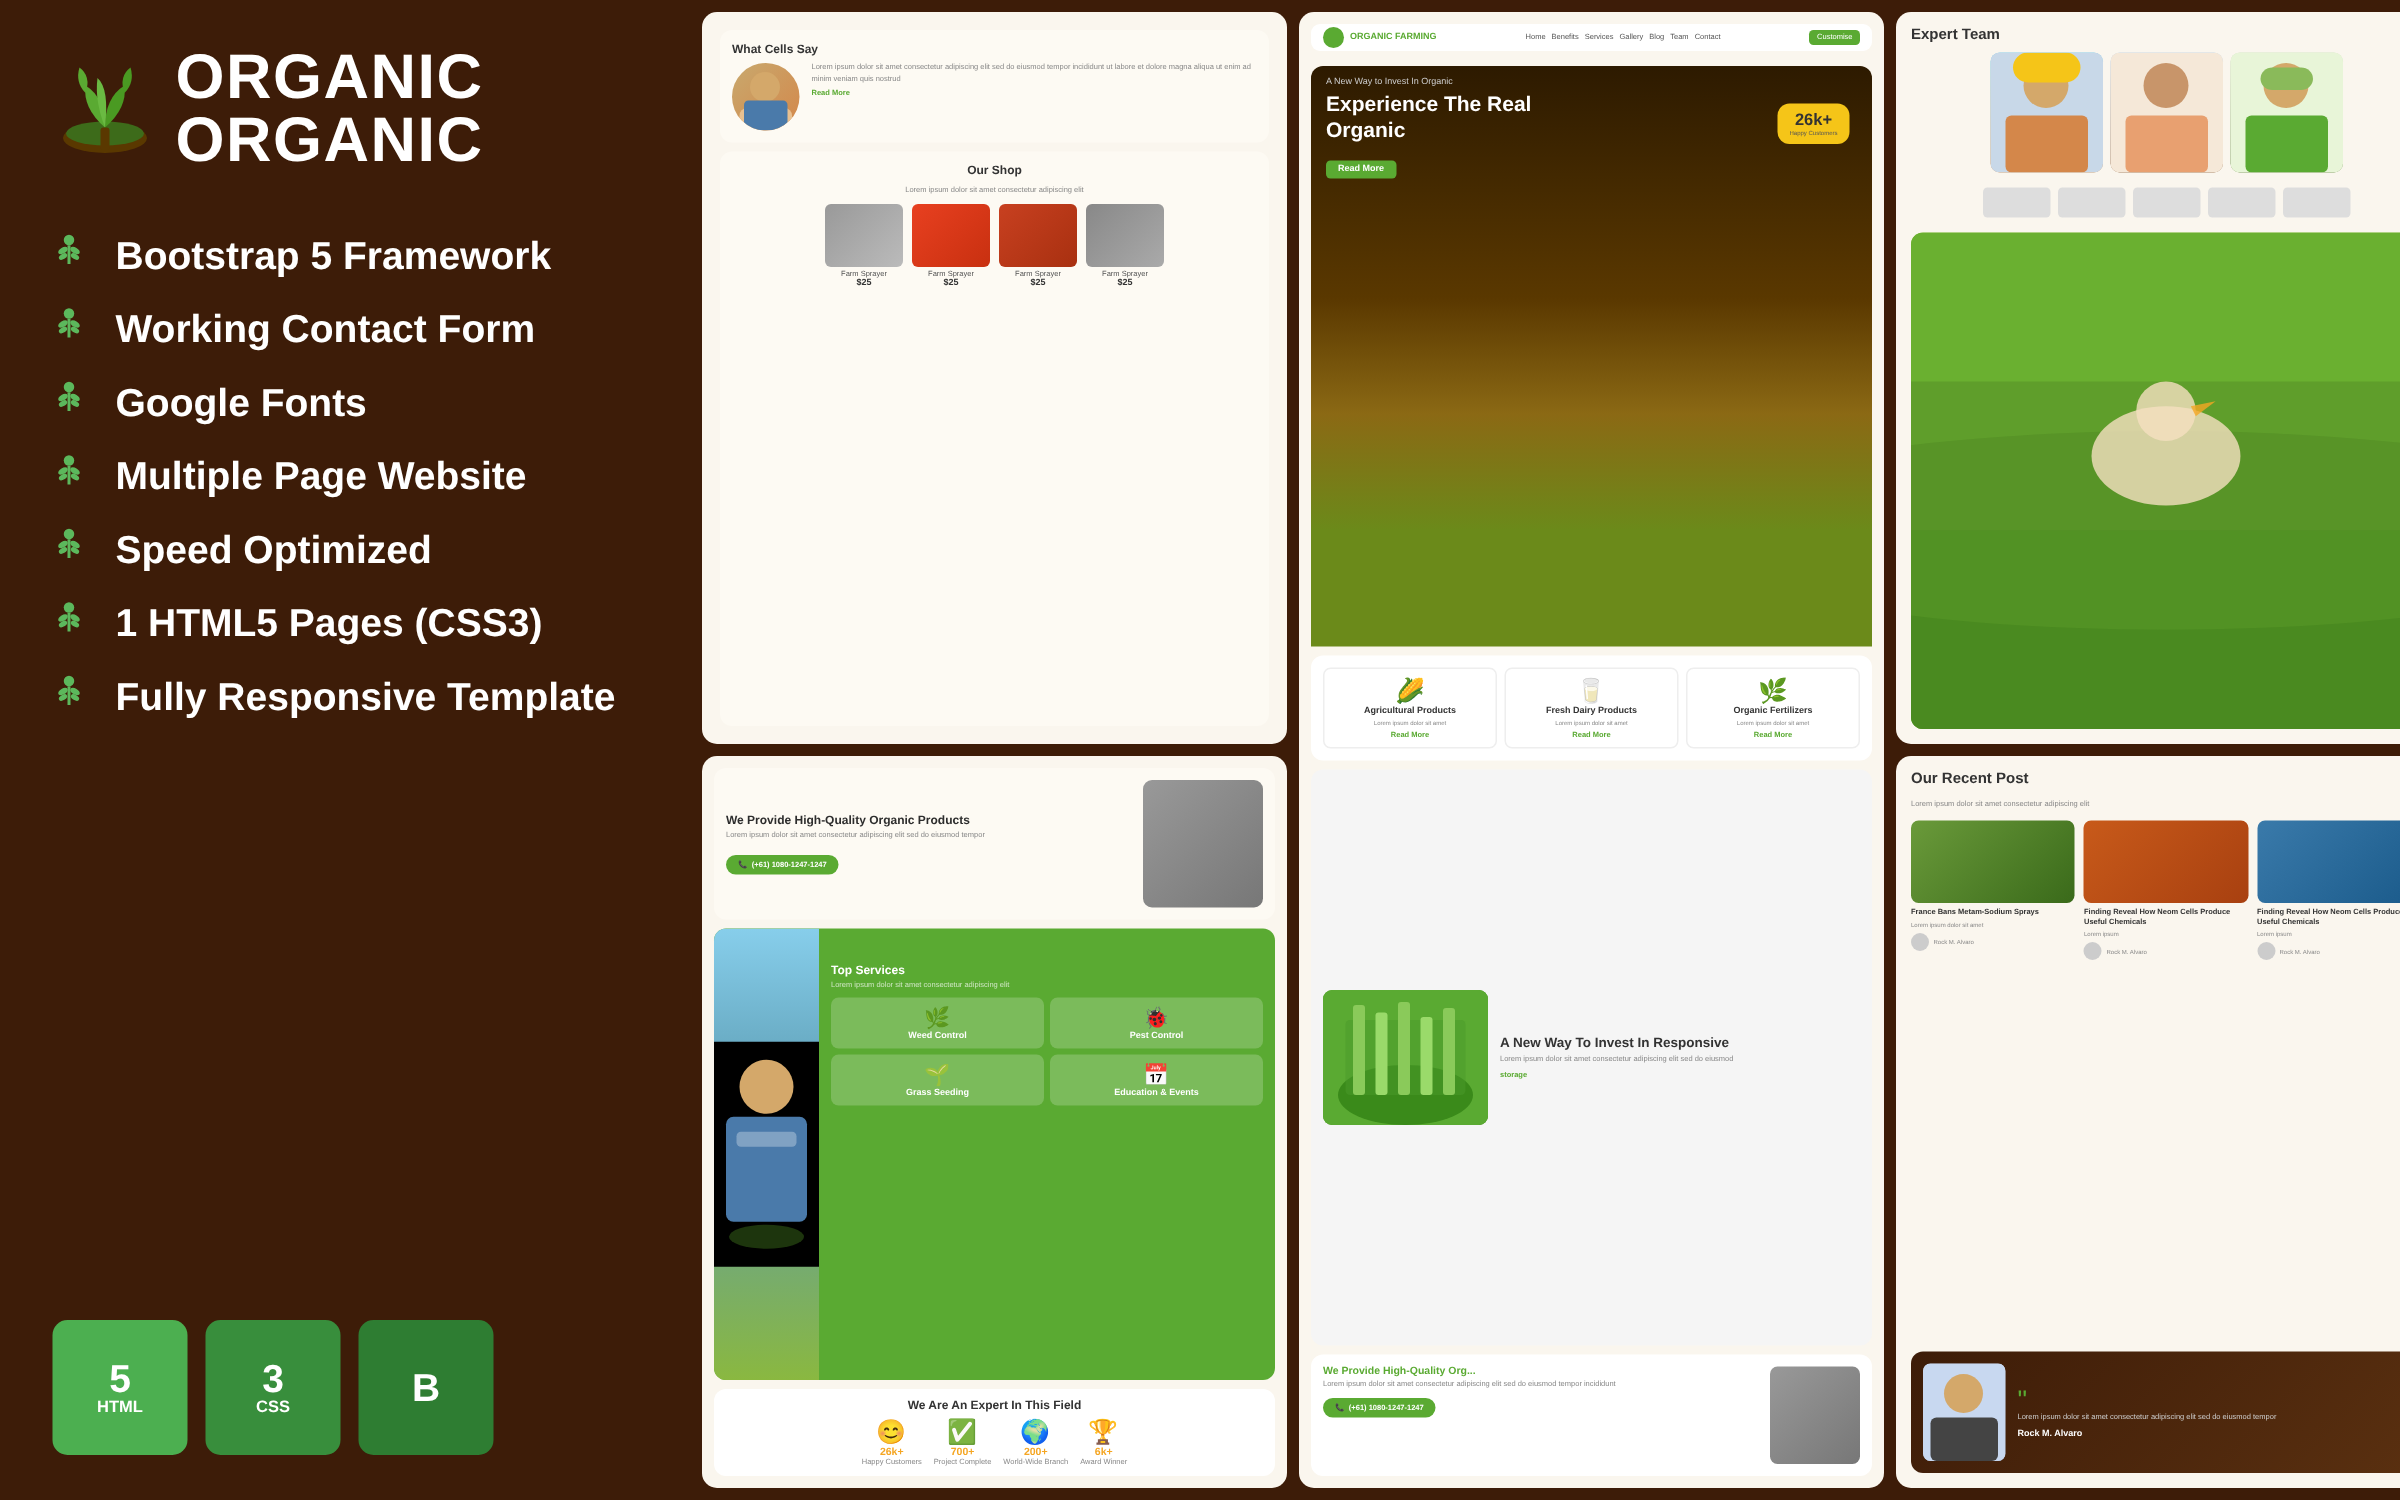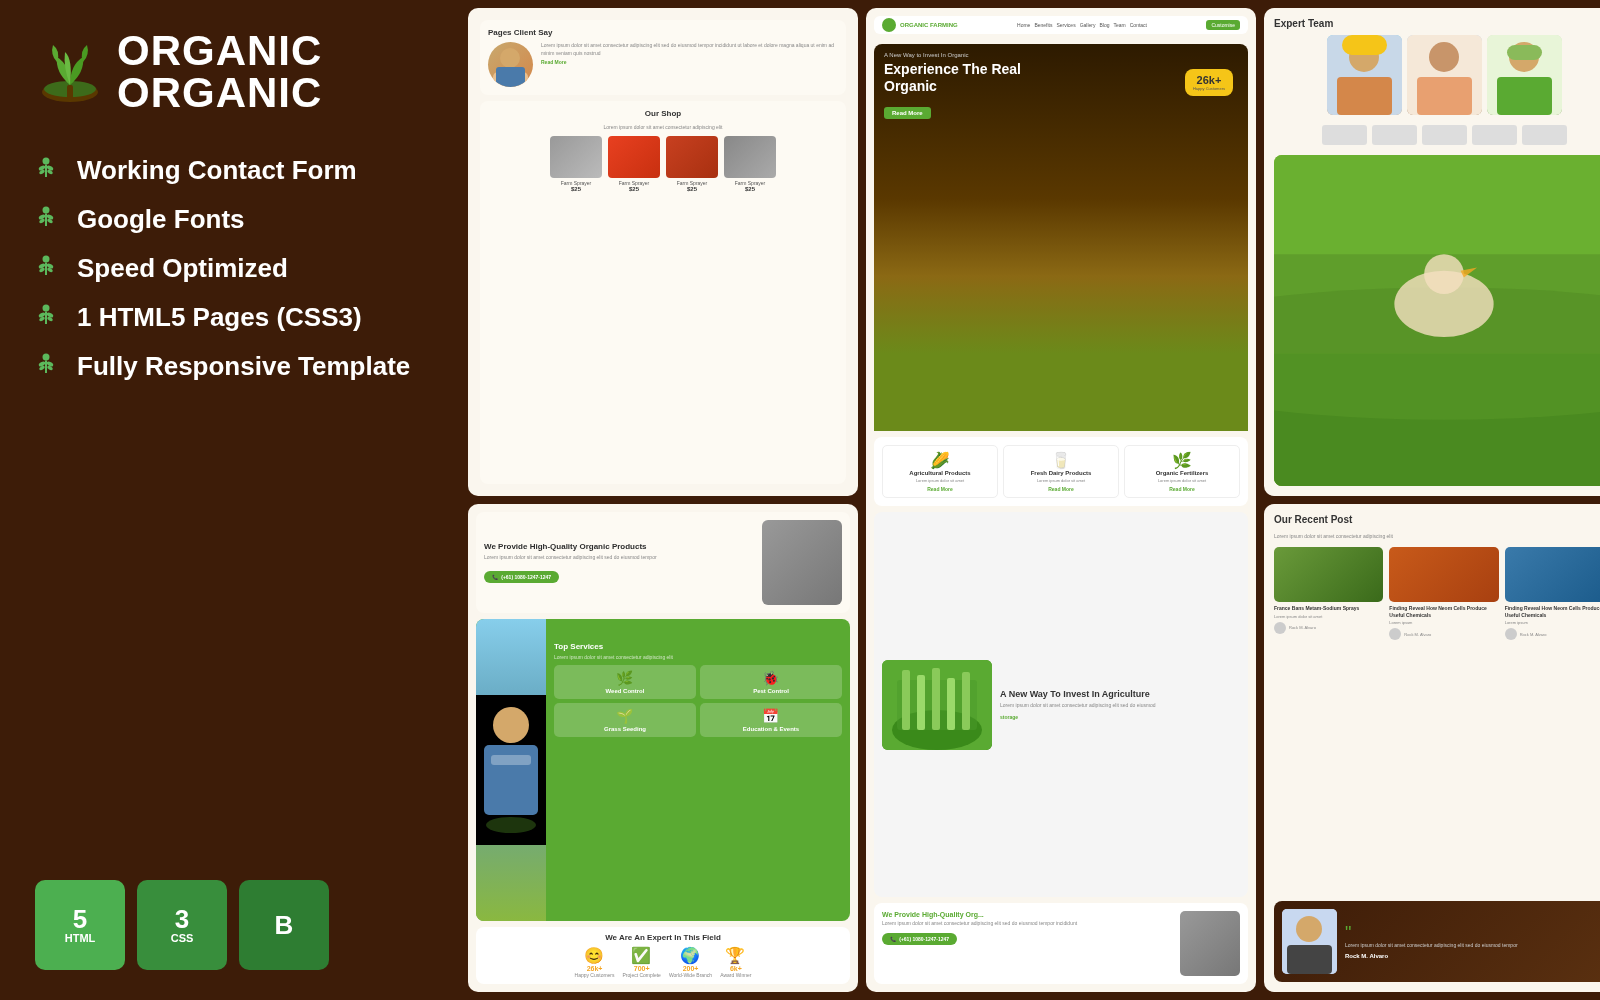--- a/index.html
+++ b/index.html
@@ -299,20 +299,33 @@
       <path d="M48 25 Q55 18 52 8 Q44 14 48 25" fill="#4a9a22"></path>
       <rect x="32" y="48" width="6" height="15" rx="2" fill="#5a3800"></rect>
     </svg>
     <div class="logo-text">
       <span class="organic">ORGANIC</span>
       <span class="farming">ORGANIC</span>
     </div>
   </div>
 
   <div class="feature-list">
+  <div class="feature-item">
+      <span class="wheat-icon">
+        <svg width="22" height="22" viewBox="0 0 22 22">
+          <circle cx="11" cy="4" r="3.5" fill="#5cb85c"></circle>
+          <line x1="11" y1="7.5" x2="11" y2="20" stroke="#5cb85c" stroke-width="2"></line>
+          <ellipse cx="7" cy="11" rx="3.5" ry="2" fill="#5cb85c" transform="rotate(-30 7 11)"></ellipse>
+          <ellipse cx="15" cy="11" rx="3.5" ry="2" fill="#5cb85c" transform="rotate(30 15 11)"></ellipse>
+          <ellipse cx="7" cy="15" rx="3" ry="1.8" fill="#5cb85c" transform="rotate(-30 7 15)"></ellipse>
+          <ellipse cx="15" cy="15" rx="3" ry="1.8" fill="#5cb85c" transform="rotate(30 15 15)"></ellipse>
+        </svg>
+      </span>
+      <span class="feature-label">Bootstrap 5 Framework</span>
+    </div>
       <div class="feature-item">
       <span class="wheat-icon">
         <svg width="22" height="22" viewBox="0 0 22 22">
           <circle cx="11" cy="4" r="3.5" fill="#5cb85c"></circle>
           <line x1="11" y1="7.5" x2="11" y2="20" stroke="#5cb85c" stroke-width="2"></line>
           <ellipse cx="7" cy="11" rx="3.5" ry="2" fill="#5cb85c" transform="rotate(-30 7 11)"></ellipse>
           <ellipse cx="15" cy="11" rx="3.5" ry="2" fill="#5cb85c" transform="rotate(30 15 11)"></ellipse>
           <ellipse cx="7" cy="15" rx="3" ry="1.8" fill="#5cb85c" transform="rotate(-30 7 15)"></ellipse>
           <ellipse cx="15" cy="15" rx="3" ry="1.8" fill="#5cb85c" transform="rotate(30 15 15)"></ellipse>
         </svg>
@@ -336,20 +349,33 @@
       <span class="wheat-icon">
         <svg width="22" height="22" viewBox="0 0 22 22">
           <circle cx="11" cy="4" r="3.5" fill="#5cb85c"></circle>
           <line x1="11" y1="7.5" x2="11" y2="20" stroke="#5cb85c" stroke-width="2"></line>
           <ellipse cx="7" cy="11" rx="3.5" ry="2" fill="#5cb85c" transform="rotate(-30 7 11)"></ellipse>
           <ellipse cx="15" cy="11" rx="3.5" ry="2" fill="#5cb85c" transform="rotate(30 15 11)"></ellipse>
           <ellipse cx="7" cy="15" rx="3" ry="1.8" fill="#5cb85c" transform="rotate(-30 7 15)"></ellipse>
           <ellipse cx="15" cy="15" rx="3" ry="1.8" fill="#5cb85c" transform="rotate(30 15 15)"></ellipse>
         </svg>
       </span>
+      <span class="feature-label">Multiple Page Website</span>
+    </div>
+      <div class="feature-item">
+      <span class="wheat-icon">
+        <svg width="22" height="22" viewBox="0 0 22 22">
+          <circle cx="11" cy="4" r="3.5" fill="#5cb85c"></circle>
+          <line x1="11" y1="7.5" x2="11" y2="20" stroke="#5cb85c" stroke-width="2"></line>
+          <ellipse cx="7" cy="11" rx="3.5" ry="2" fill="#5cb85c" transform="rotate(-30 7 11)"></ellipse>
+          <ellipse cx="15" cy="11" rx="3.5" ry="2" fill="#5cb85c" transform="rotate(30 15 11)"></ellipse>
+          <ellipse cx="7" cy="15" rx="3" ry="1.8" fill="#5cb85c" transform="rotate(-30 7 15)"></ellipse>
+          <ellipse cx="15" cy="15" rx="3" ry="1.8" fill="#5cb85c" transform="rotate(30 15 15)"></ellipse>
+        </svg>
+      </span>
       <span class="feature-label">Speed Optimized</span>
     </div>
       <div class="feature-item">
       <span class="wheat-icon">
         <svg width="22" height="22" viewBox="0 0 22 22">
           <circle cx="11" cy="4" r="3.5" fill="#5cb85c"></circle>
           <line x1="11" y1="7.5" x2="11" y2="20" stroke="#5cb85c" stroke-width="2"></line>
           <ellipse cx="7" cy="11" rx="3.5" ry="2" fill="#5cb85c" transform="rotate(-30 7 11)"></ellipse>
           <ellipse cx="15" cy="11" rx="3.5" ry="2" fill="#5cb85c" transform="rotate(30 15 11)"></ellipse>
           <ellipse cx="7" cy="15" rx="3" ry="1.8" fill="#5cb85c" transform="rotate(-30 7 15)"></ellipse>
@@ -387,21 +413,21 @@
     </div>
   </div>
 </div>
 
 <div class="content">
 
   <div class="preview-card card-1">
     <div class="card-inner">
 
       <div style="background:#fdfaf3;border-radius:8px;padding:8px;">
-        <div style="font-size:8px;font-weight:700;color:#333;margin-bottom:5px;">Pages Client Say</div>
+        <div style="font-size:8px;font-weight:700;color:#333;margin-bottom:5px;">What Cells Say</div>
         <div class="testimonial-row">
           <div class="testimonial-avatar">
             <svg width="45" height="45" viewBox="0 0 45 45">
               <circle cx="22" cy="16" r="10" fill="#d4a86a"></circle>
               <rect x="5" y="30" width="35" height="15" rx="5" fill="#e8c090"></rect>
               <rect x="8" y="25" width="29" height="20" rx="3" fill="#4a7aaa"></rect>
             </svg>
           </div>
           <div class="testimonial-text">
             <div style="font-size:5px;color:#888;line-height:1.5;">Lorem ipsum dolor sit amet consectetur adipiscing elit sed do eiusmod tempor incididunt ut labore et dolore magna aliqua ut enim ad minim veniam quis nostrud</div>
@@ -574,21 +600,21 @@
             <ellipse cx="55" cy="70" rx="45" ry="20" fill="#3a8a1a"></ellipse>
             <rect x="15" y="20" width="80" height="50" rx="3" fill="#4a9a2a" opacity="0.5"></rect>
             <rect x="20" y="10" width="8" height="60" rx="2" fill="#8aca5a"></rect>
             <rect x="35" y="15" width="8" height="55" rx="2" fill="#9ada6a"></rect>
             <rect x="50" y="8" width="8" height="62" rx="2" fill="#8aca5a"></rect>
             <rect x="65" y="18" width="8" height="52" rx="2" fill="#9ada6a"></rect>
             <rect x="80" y="12" width="8" height="58" rx="2" fill="#8aca5a"></rect>
           </svg>
         </div>
         <div>
-          <div style="font-size:9px;font-weight:700;color:#333;margin-bottom:3px;">A New Way To Invest In Agriculture</div>
+          <div style="font-size:9px;font-weight:700;color:#333;margin-bottom:3px;">A New Way To Invest In Responsive</div>
           <div style="font-size:5px;color:#888;line-height:1.5;">Lorem ipsum dolor sit amet consectetur adipiscing elit sed do eiusmod</div>
           <div style="font-size:5px;color:#5aaa32;font-weight:700;margin-top:4px;">storage</div>
         </div>
       </div>
 
       <div style="background:#fff;border-radius:8px;padding:8px;display:flex;gap:8px;">
         <div style="flex:1;">
           <div style="font-size:7px;font-weight:700;color:#5aaa32;margin-bottom:2px;">We Provide High-Quality Org...</div>
           <div style="font-size:5px;color:#888;line-height:1.4;">Lorem ipsum dolor sit amet consectetur adipiscing elit sed do eiusmod tempor incididunt</div>
           <div style="background:#5aaa32;color:white;font-size:5px;font-weight:700;border-radius:10px;padding:3px 8px;display:inline-flex;align-items:center;gap:3px;margin-top:4px;">

